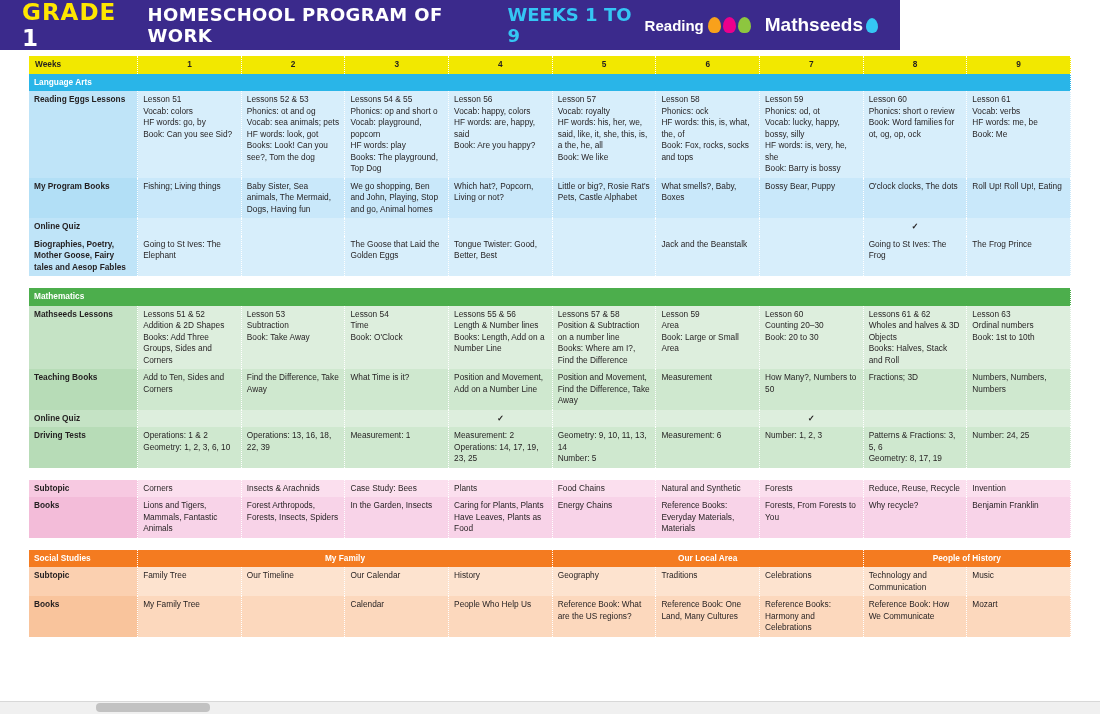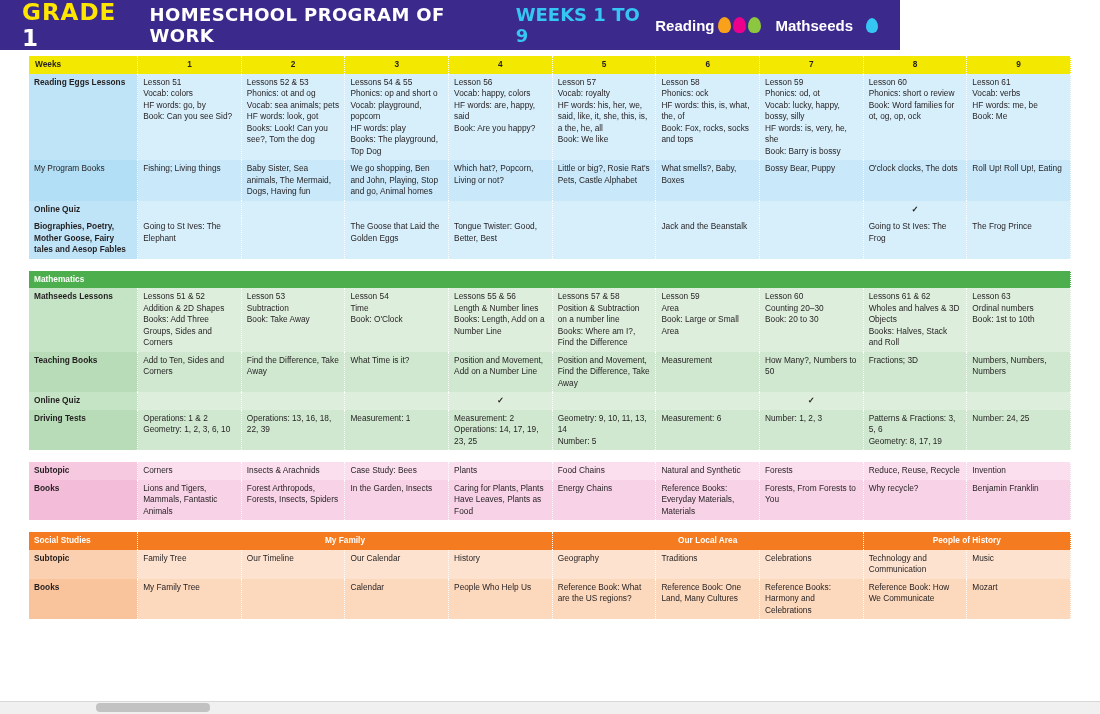--- a/index.html
+++ b/index.html
@@ -27,21 +27,21 @@
     font-size:18px;font-weight:bold;color:#ffffff;letter-spacing:.4px;
     margin-left:10px;font-family:"DejaVu Sans", sans-serif;
   }
   .hdr-weeks{color:#35c6f4;font-weight:bold;margin-left:8px;font-size:18px;
     font-family:"DejaVu Sans", sans-serif;}
   .hdr-right{margin-left:auto;display:flex;gap:14px;}
   .brand-re{font-size:15px;font-weight:bold;color:#ffffff;display:flex;align-items:center;gap:4px;}
   .eggs{display:flex;gap:2px;}
   .egg{width:13px;height:16px;border-radius:50% 50% 45% 45%/60% 60% 40% 40%;display:inline-block;}
   .e1{background:#f9a11b}.e2{background:#ec008c}.e3{background:#8dc63f}
-  .brand-ms{font-size:15px;font-weight:bold;color:#ffffff;display:flex;align-items:center;gap:13px;}
+  .brand-ms{font-size:19px;font-weight:bold;color:#ffffff;display:flex;align-items:center;gap:3px;}
   .seed{width:12px;height:15px;border-radius:50% 50% 45% 45%/60% 60% 40% 40%;display:inline-block;background:#35c6f4;}
 
   
   table.grid{border-collapse:collapse;width:1042px;margin:6px 0 0 29px;table-layout:fixed;}
   table.grid td,table.grid th{
     vertical-align:top;padding:3px 5px;font-size:8.3px;line-height:11.5px;
     border-right:1px dotted #ffffff;
   }
   col.lbl{width:108px}
   col.wk{width:103px}
@@ -55,21 +55,21 @@
   .bar-ma td{background:#4cae4c;}
   .bar-sc td{background:#ec008c;}
   .bar-ss td{background:#f47b20;}
   .bar .seg{text-align:center;}
   .bar .seg-left{text-align:left;}
 
   
   .la td{background:#d7eefb;}
   .la td.first{background:#bfe4f8;font-weight:bold;}
   .la-alt td{background:#c9e8fa;}
-  .la-alt td.first{background:#b2dff6;font-weight:normal;margin-top:37px;}
+  .la-alt td.first{background:#b2dff6;font-weight:bold;margin-top:37px;}
 
   
   .ma td{background:#ddeedd;}
   .ma td.first{background:#c5e3c5;font-weight:bold;}
   .ma-alt td{background:#cfe8cf;}
   .ma-alt td.first{background:#b7dcb7;font-weight:bold;}
 
   
   .sc td{background:#fbdfee;}
   .sc td.first{background:#f7c9e1;font-weight:bold;}
@@ -143,20 +143,23 @@
         <td>2</td>
         <td>3</td>
         <td>4</td>
         <td>5</td>
         <td>6</td>
         <td>7</td>
         <td>8</td>
         <td>9</td>
       </tr>
 
+      <tr class="bar bar-la">
+        <td colspan="10" class="seg-left">Language Arts</td>
+      </tr>
 
       <tr class="la">
         <td class="first">Reading Eggs Lessons</td>
         <td style="white-space:pre-line">Lesson 51
 Vocab: colors
 HF words: go, by
 Book: Can you see Sid?</td>
         <td style="white-space:pre-line">Lessons 52 &amp; 53
 Phonics: ot and og
 Vocab: sea animals; pets

